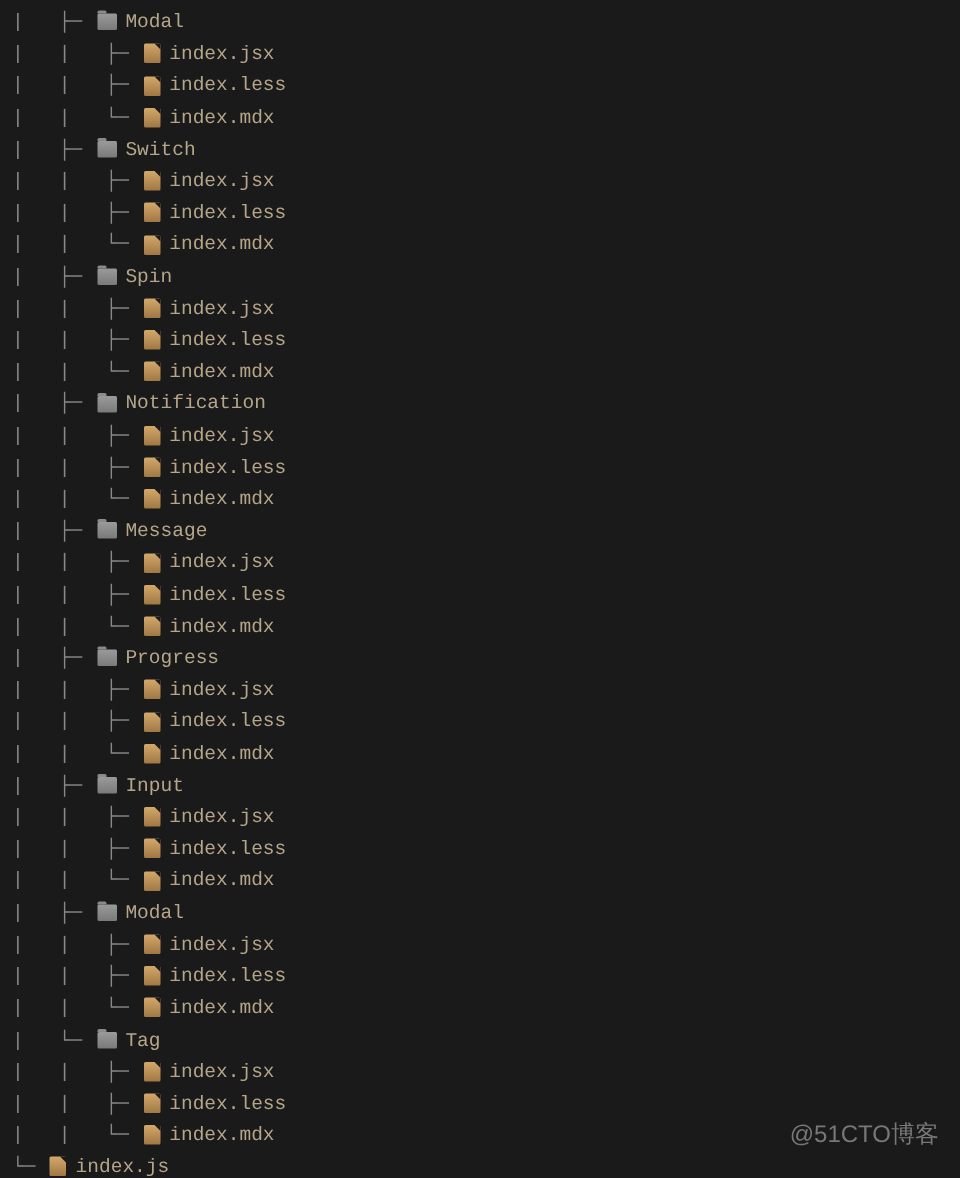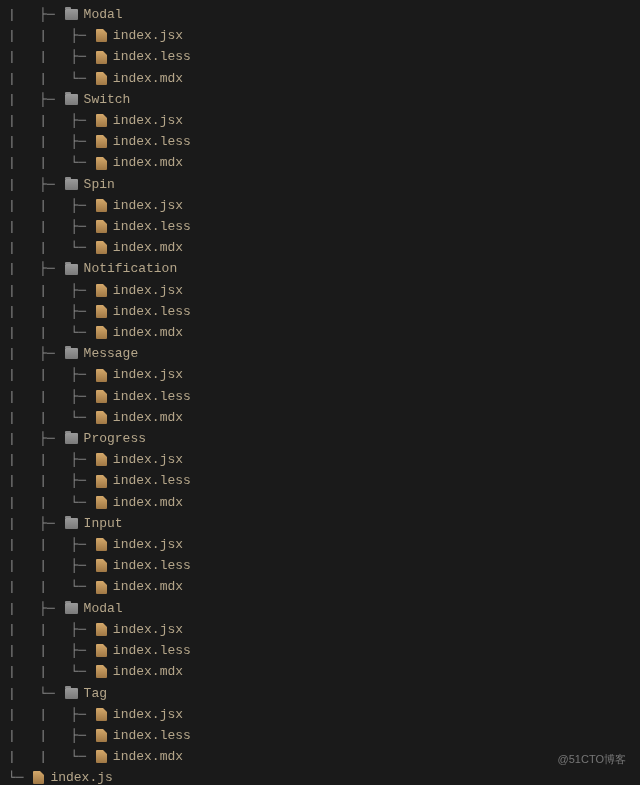--- a/index.html
+++ b/index.html
@@ -72,21 +72,21 @@
     }
     .item-name {
       color: #b5a68a;
       margin-left: 2px;
     }
     .watermark {
       position: absolute;
       bottom: 18px;
       right: 14px;
       color: #777;
-      font-size: 11px;
+      font-size: 16px;
       font-family: sans-serif;
     }
   </style>
 </head>
 <body>
 
 <div id="tree-container">
     <div class="tree-line"><span class="pipe-prefix">|   ├─ </span><span class="folder-icon"></span><span class="item-name">Modal</span></div>
     <div class="tree-line"><span class="pipe-prefix">|   |   ├─ </span><span class="file-icon"></span><span class="item-name">index.jsx</span></div>
     <div class="tree-line"><span class="pipe-prefix">|   |   ├─ </span><span class="file-icon"></span><span class="item-name">index.less</span></div>

